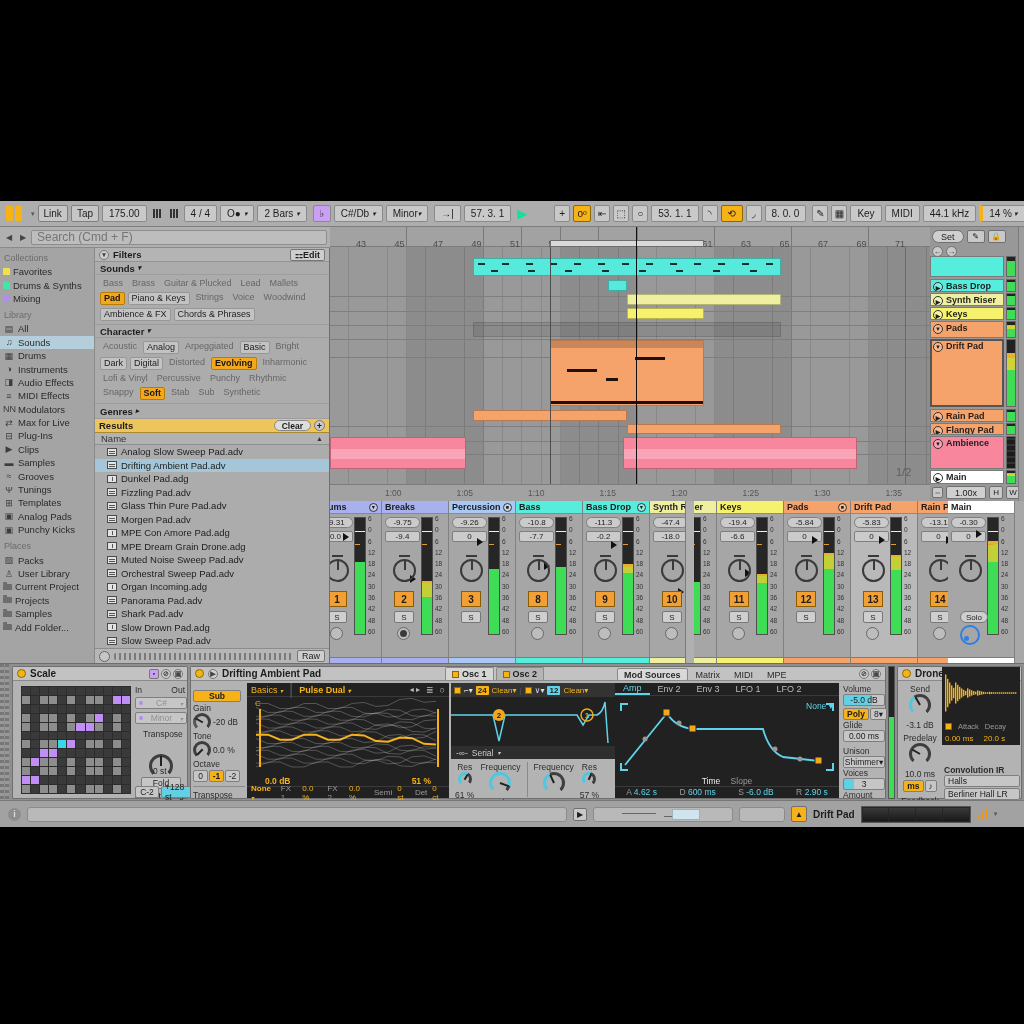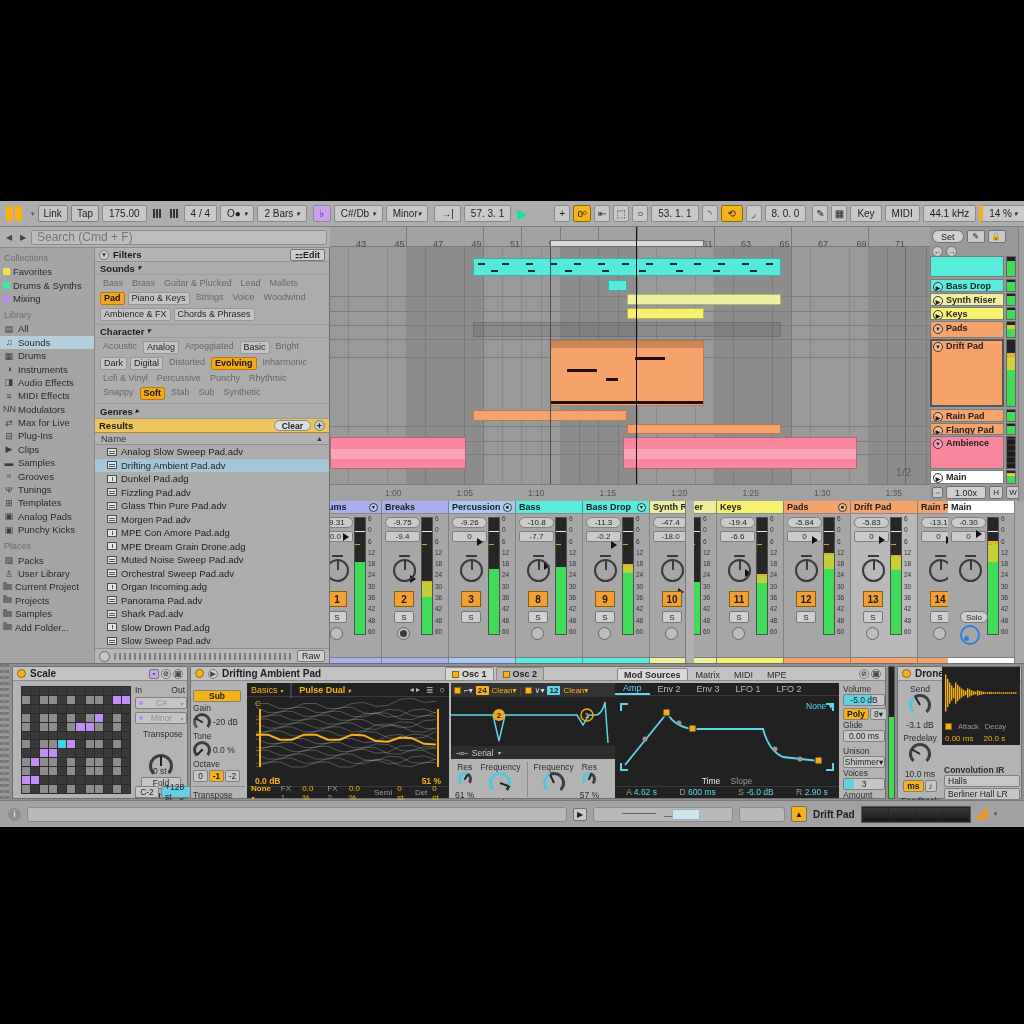--- a/index.html
+++ b/index.html
@@ -1251,21 +1251,21 @@
               <polyline points="8,49.5 20,49.5 32,44.5 44,44.5 56,49.5 68,49.5 80,44.5 92,44.5 104,49.5 116,50.18571428571428 128,45.871428571428574 140,46.55714285714286 152,52.24285714285714 164,52.92857142857143 176,48.614285714285714 188,49.3 " fill="none" stroke="rgba(220,220,220,0.28)" stroke-width="1"></polyline>
               <polyline points="8,53.4 20,48.4 32,48.4 44,53.4 56,53.4 68,48.4 80,48.4 92,53.4 104,53.4 116,49.08571428571428 128,49.77142857142857 140,55.457142857142856 152,56.14285714285714 164,51.82857142857143 176,52.51428571428571 188,58.2 " fill="none" stroke="rgba(220,220,220,0.28)" stroke-width="1"></polyline>
               <polyline points="8,52.3 20,52.3 32,57.3 44,57.3 56,52.3 68,52.3 80,57.3 92,57.3 104,52.3 116,51.27142857142857 128,55.24285714285714 140,54.21428571428571 152,48.18571428571428 164,47.15714285714286 176,51.128571428571426 188,50.099999999999994 " fill="none" stroke="rgba(220,220,220,0.28)" stroke-width="1"></polyline>
               <polyline points="8,56.199999999999996 20,61.199999999999996 32,61.199999999999996 44,56.199999999999996 56,56.199999999999996 68,61.199999999999996 80,61.199999999999996 92,56.199999999999996 104,56.199999999999996 116,61.88571428571428 128,62.57142857142857 140,58.25714285714285 152,58.942857142857136 164,64.62857142857142 176,65.31428571428572 188,61 " fill="none" stroke="rgba(220,220,220,0.28)" stroke-width="1"></polyline>
               <polyline points="8,65.1 20,65.1 32,60.1 44,60.1 56,65.1 68,65.1 80,60.1 92,60.1 104,65.1 116,65.78571428571429 128,61.471428571428575 140,62.15714285714286 152,67.84285714285714 164,68.52857142857142 176,64.21428571428572 188,64.9 " fill="none" stroke="rgba(220,220,220,0.28)" stroke-width="1"></polyline>
               <polyline points="8,69 20,64 32,64 44,69 56,69 68,64 80,64 92,69 104,69 116,62.971428571428575 128,61.94285714285714 140,65.91428571428571 152,64.88571428571429 164,58.85714285714286 176,57.82857142857143 188,61.8 " fill="none" stroke="rgba(220,220,220,0.28)" stroke-width="1"></polyline>
             </svg>
         <span class="ytxt" style="position:absolute;left:8px;top:16px;font-size:8px">C</span>
         <span style="position:absolute;left:12px;top:26px;width:2px;height:58px;background:#f7b217"></span>
         <span style="position:absolute;right:10px;top:26px;width:2px;height:58px;background:#f7b217"></span>
-        <div style="position:absolute;left:0;bottom:12px;width:100%;display:flex;justify-content:space-between;padding:0 8px">
+        <div style="position:absolute;left:0;bottom:12px;width:100%;display:flex;justify-content:space-between;padding:0 18px">
           <span class="ytxt" style="font-size:8.5px;font-weight:bold">0.0 dB</span>
           <span class="ytxt" style="font-size:8.5px;font-weight:bold">51 %</span>
         </div>
         <div style="position:absolute;left:0;bottom:0;width:100%;height:12px;border-top:1px solid #3a3a3a;display:flex;align-items:center;gap:5px;padding:0 4px;font-size:8px">
           <span class="ytxt"><b>None</b> <i style="font-size:6px">▾</i></span>
           <span class="gtxt">FX 1</span>
               <span class="ytxt">0.0 %</span>
           <span class="gtxt">FX 2</span>
               <span class="ytxt">0.0 %</span>
           <span class="gtxt">Semi</span>

